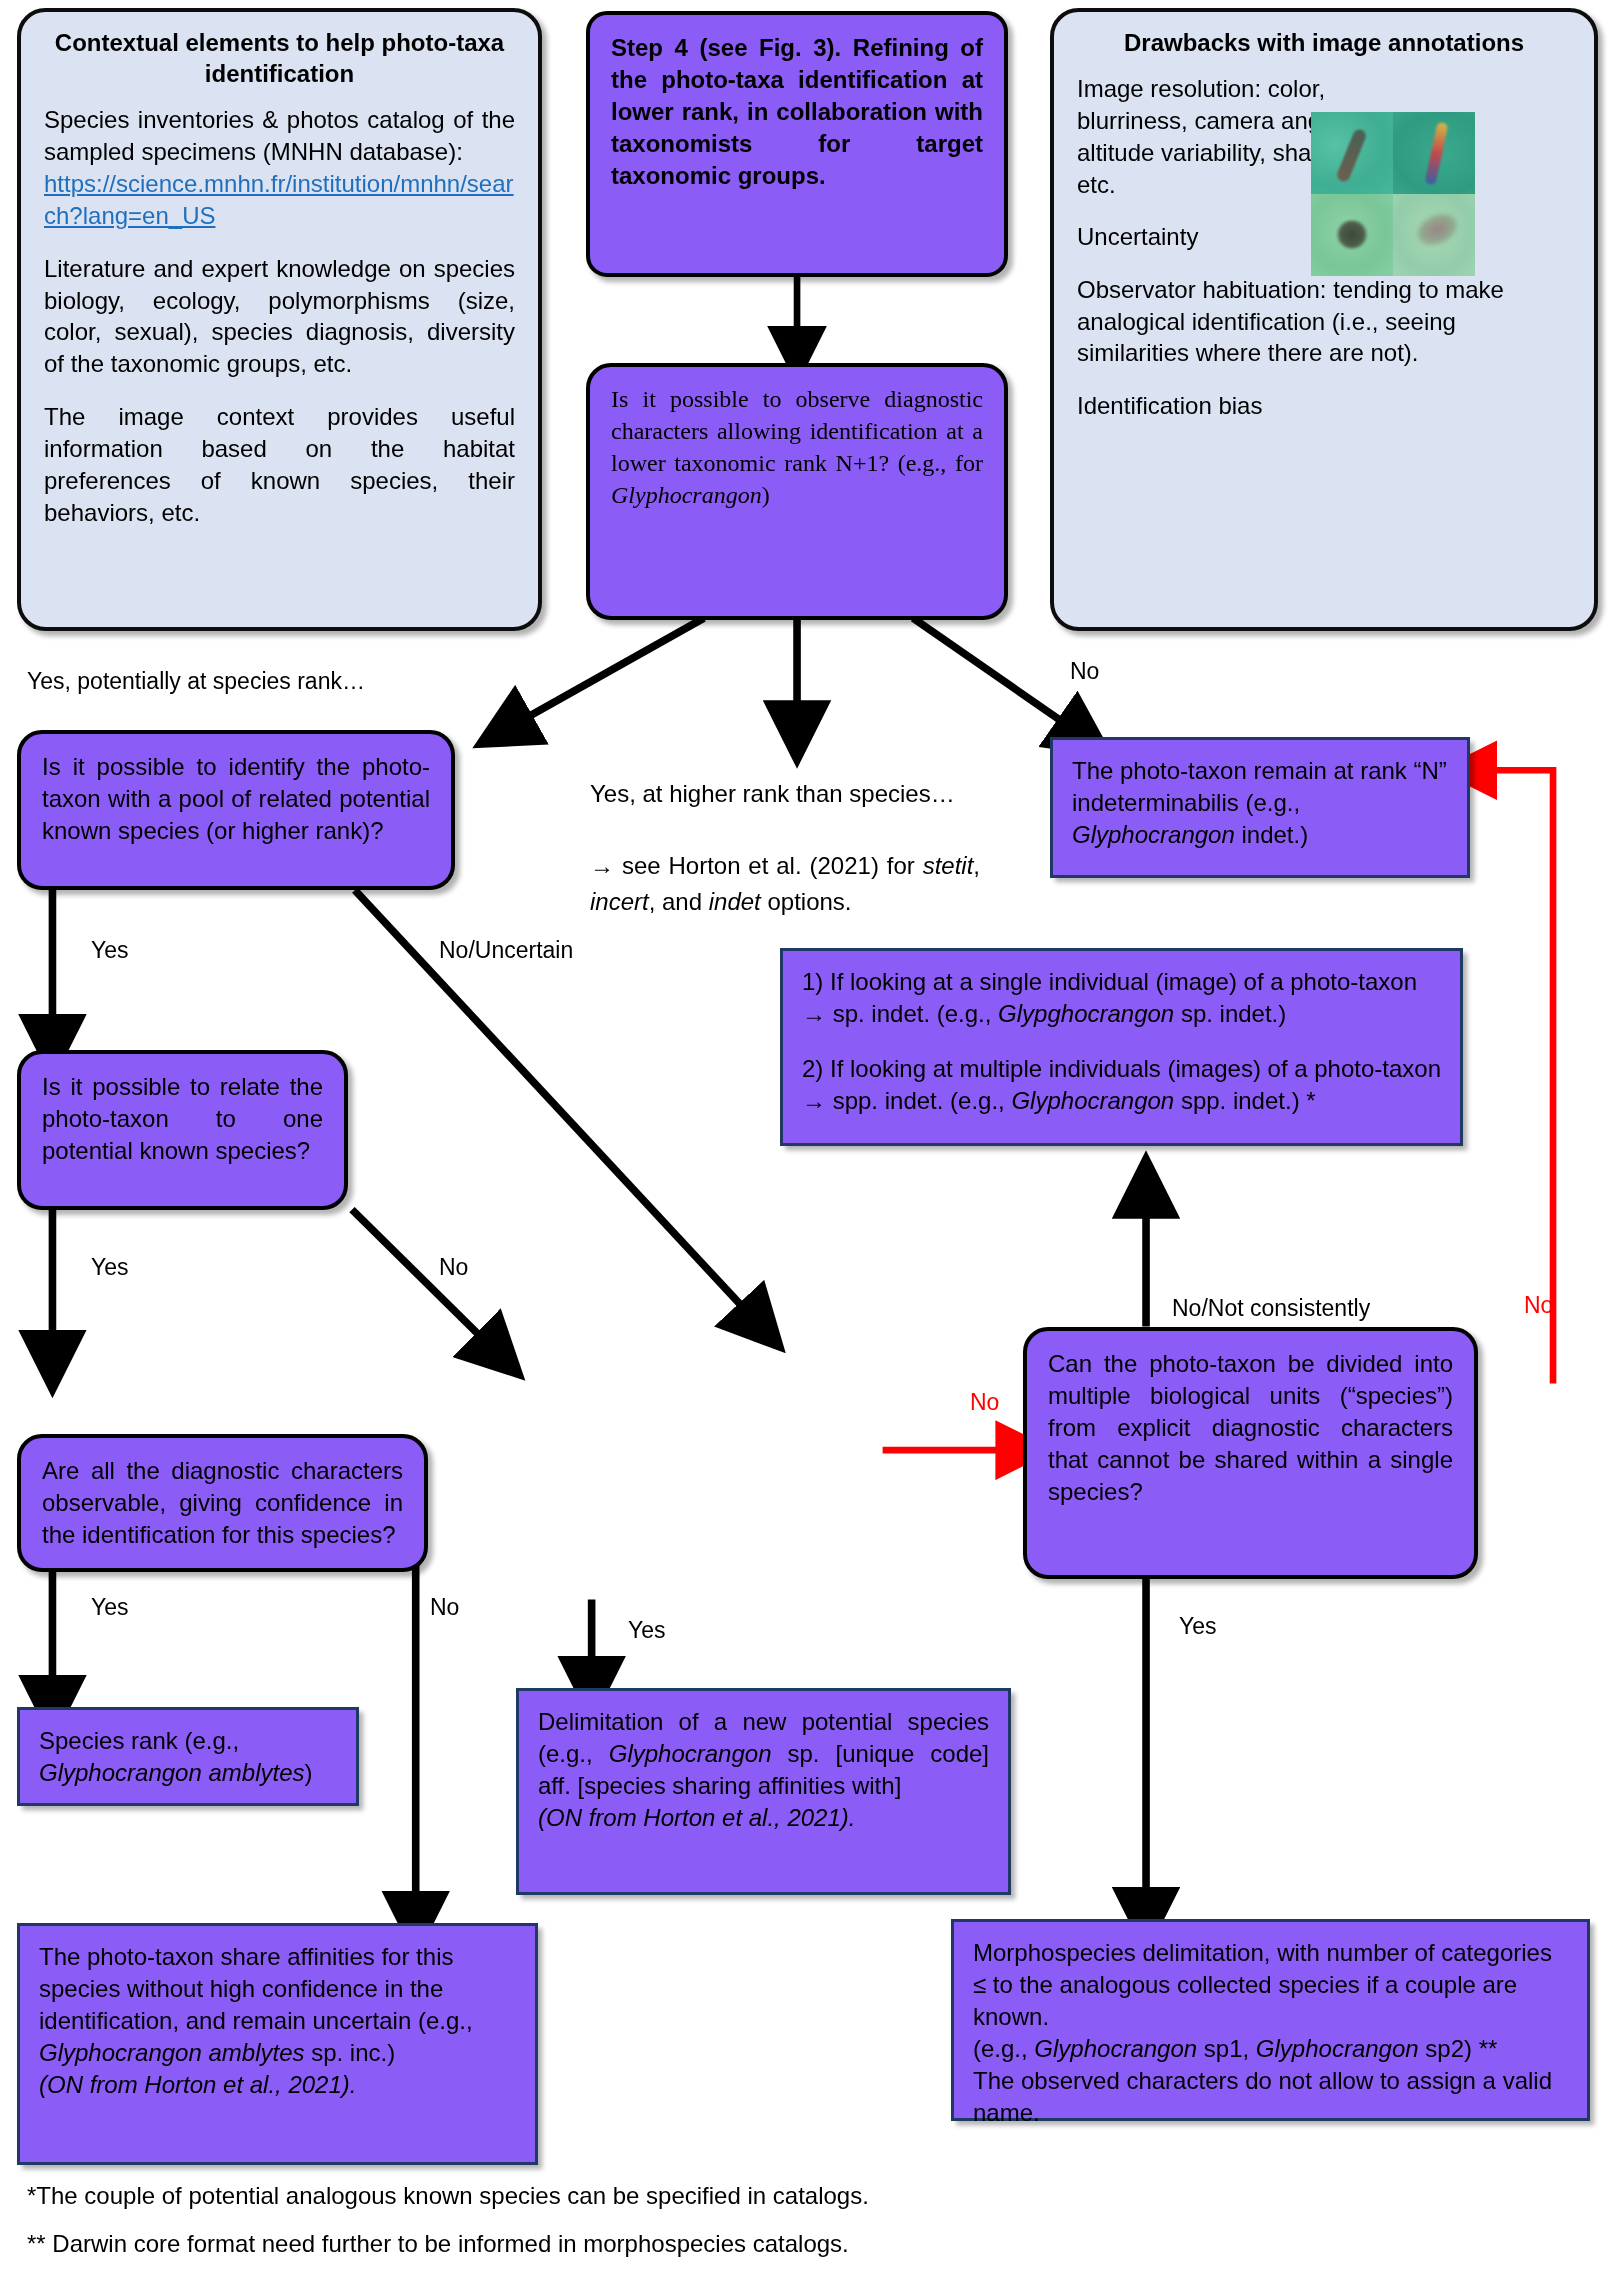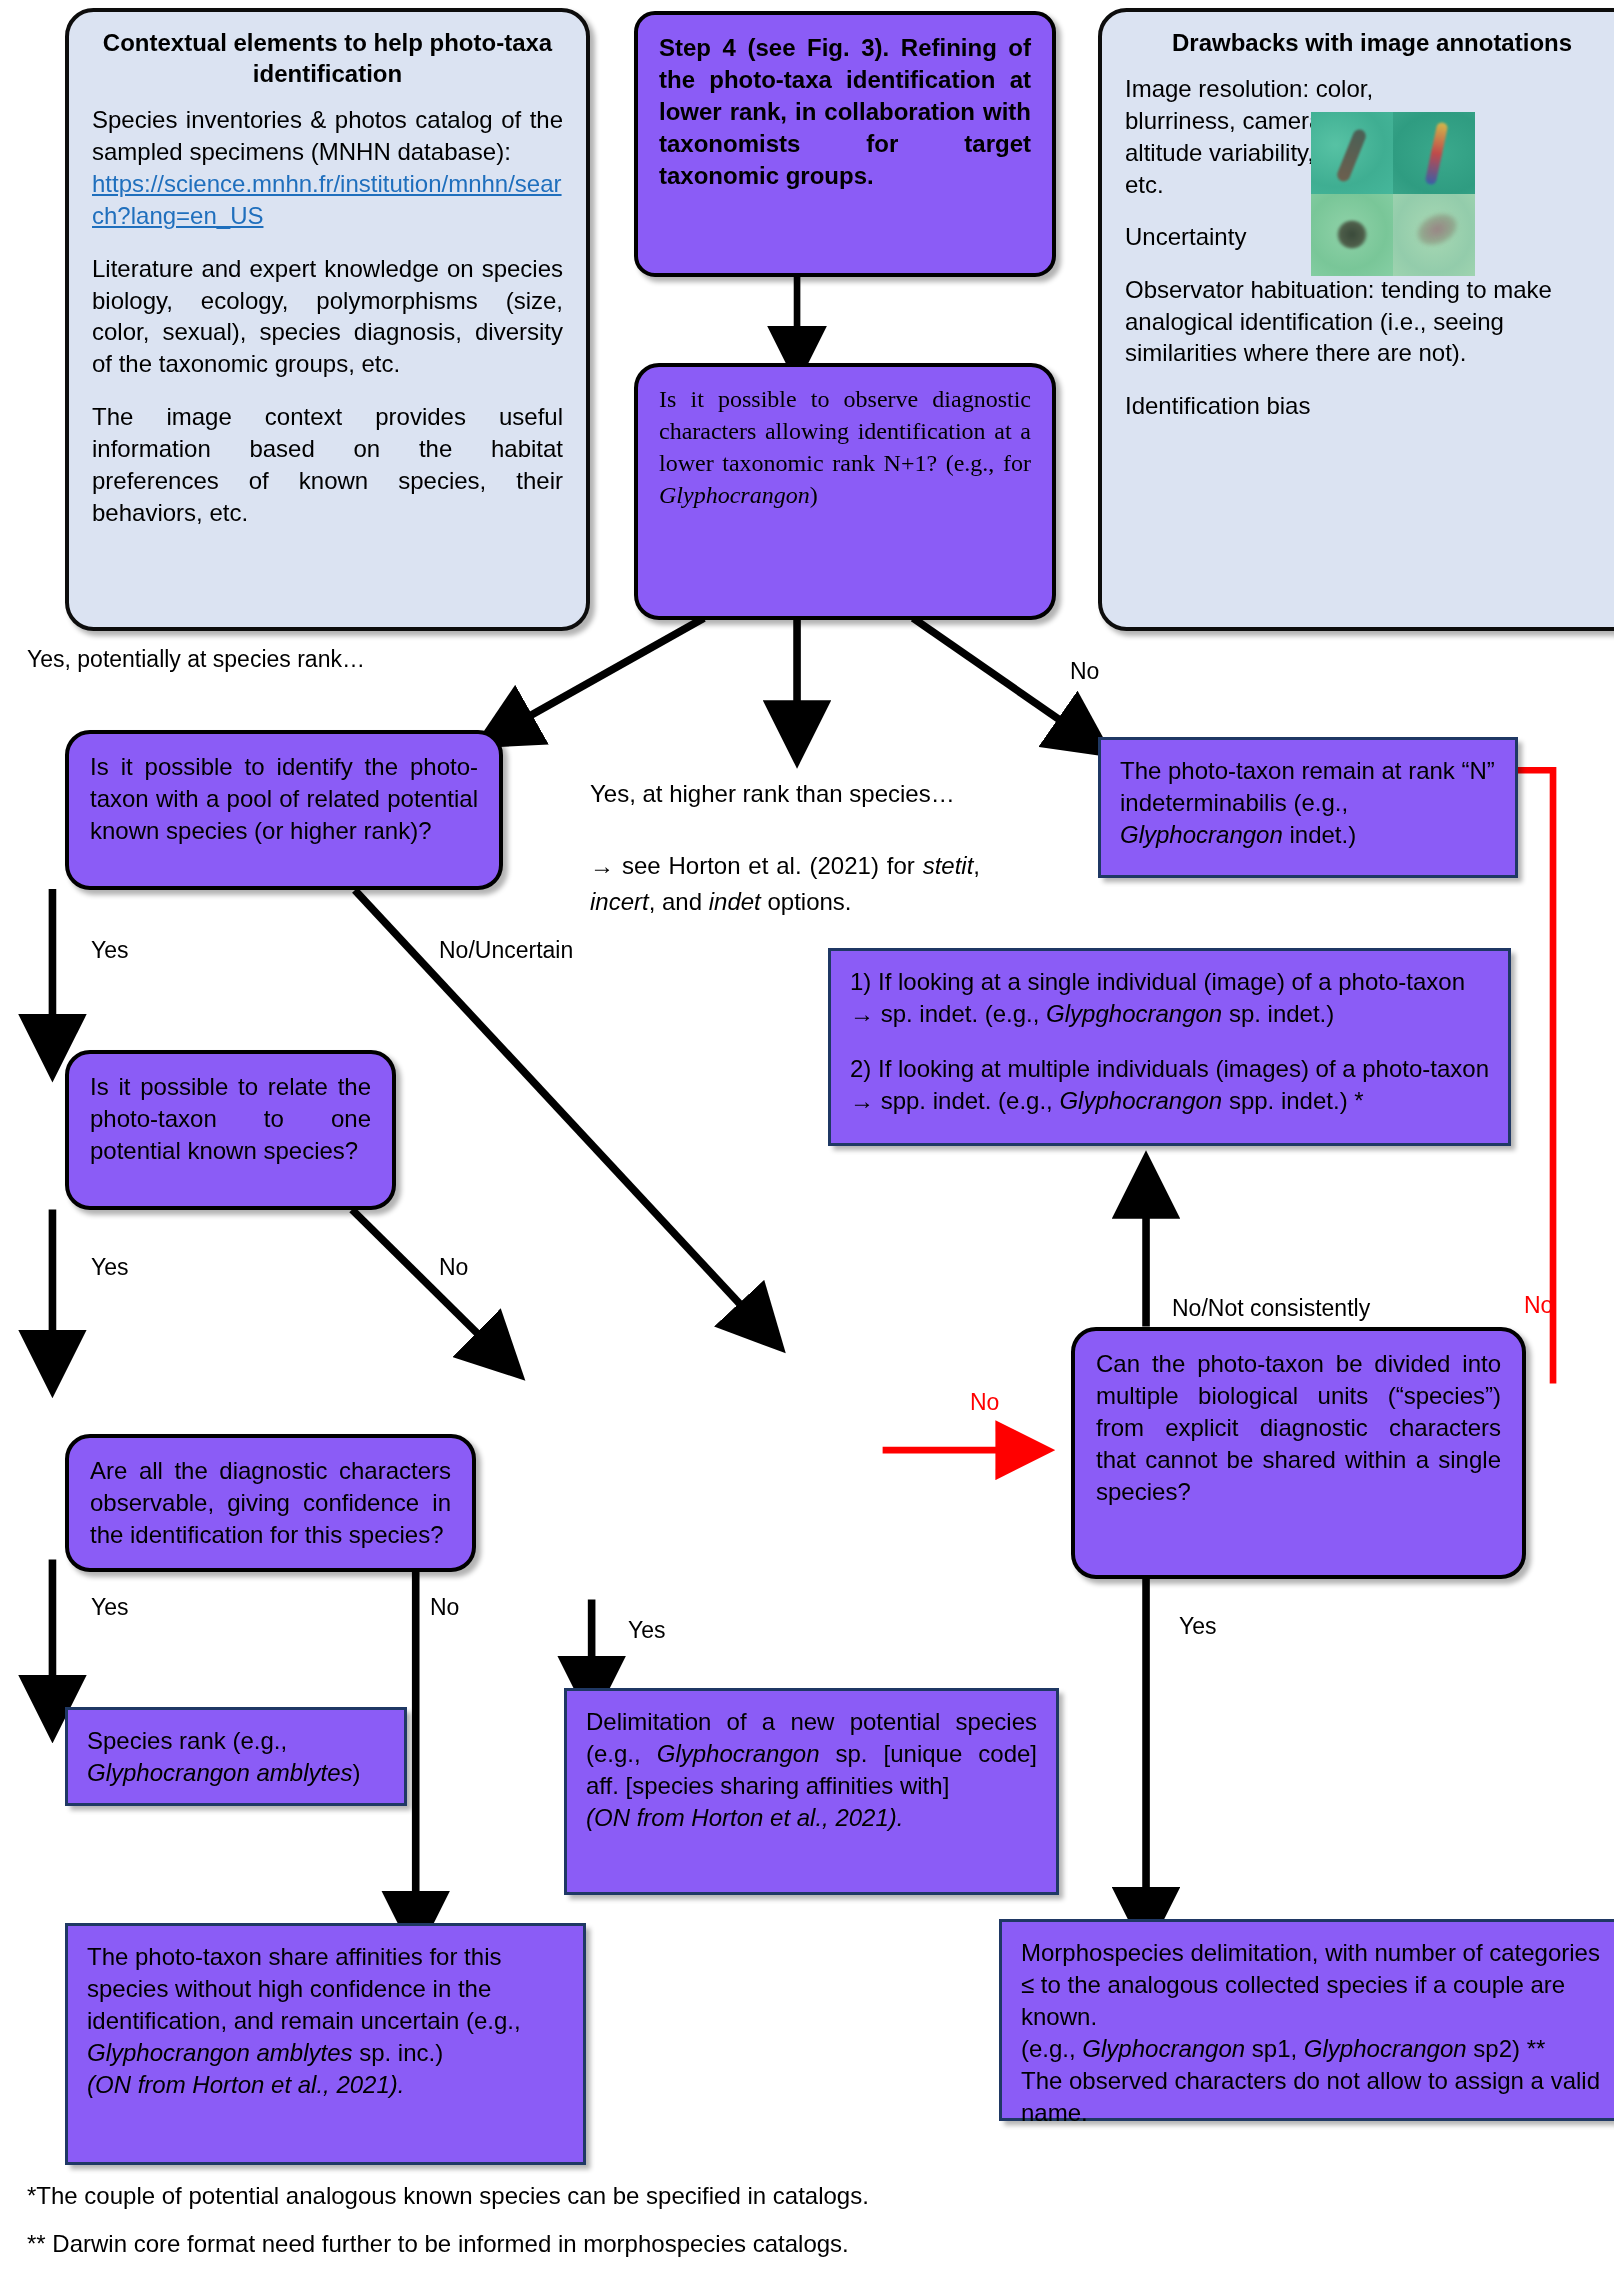--- a/index.html
+++ b/index.html
@@ -22,21 +22,20 @@
     position: absolute;
     left: 0;
     top: 0;
     width: 1615px;
     height: 2287px;
     pointer-events: none;
   }
   .node {
     position: absolute;
     box-sizing: border-box;
-    margin-left: 48px;
   }
   
   .rbox {
     border: 4.8px solid #000000;
     border-radius: 25px;
     background: #8b5cf6;
     box-shadow: 4.8px 4.8px 4.8px rgba(0,0,0,0.30);
     padding: 17px 21px;
   }
   
@@ -219,21 +218,21 @@
       </div>
     <div class="ph ph4">
         <div class="blob"></div>
       </div>
   </div>
 
   <div class="node rbox" style="left:586px; top:363px; width:422px; height:257px;font-family:Liberation Serif, serif;">
     <div class="txt"><span>Is it possible to observe diagnostic characters allowing identification at a lower taxonomic rank N+1? (e.g., for </span><em>Glyphocrangon</em><span>)</span></div>
   </div>
 
-  <div class="lbl" style="left:27px; top:646px;">Yes, potentially at species rank…</div>
+  <div class="lbl" style="left:27px; top:668px;">Yes, potentially at species rank…</div>
   <div class="lbl" style="left:1070px; top:658px;">No</div>
 
   <div class="note" style="left:590px; top:740px; width:390px;">
     <div>Yes, at higher rank than species…</div>
     <div style="text-align:justify;"><span>→ see Horton et al. (2021) for </span><em>stetit</em><span>, </span><em>incert</em><span>, and </span><em>indet</em><span> options.</span></div>
   </div>
 
   <div class="node tbox" style="left:1050px; top:737px; width:420px; height:141px;">
     <div class="txt left"><span>The photo-taxon remain at rank “N” indeterminabilis (e.g., </span><em>Glyphocrangon</em><span> indet.)</span></div>
   </div>

